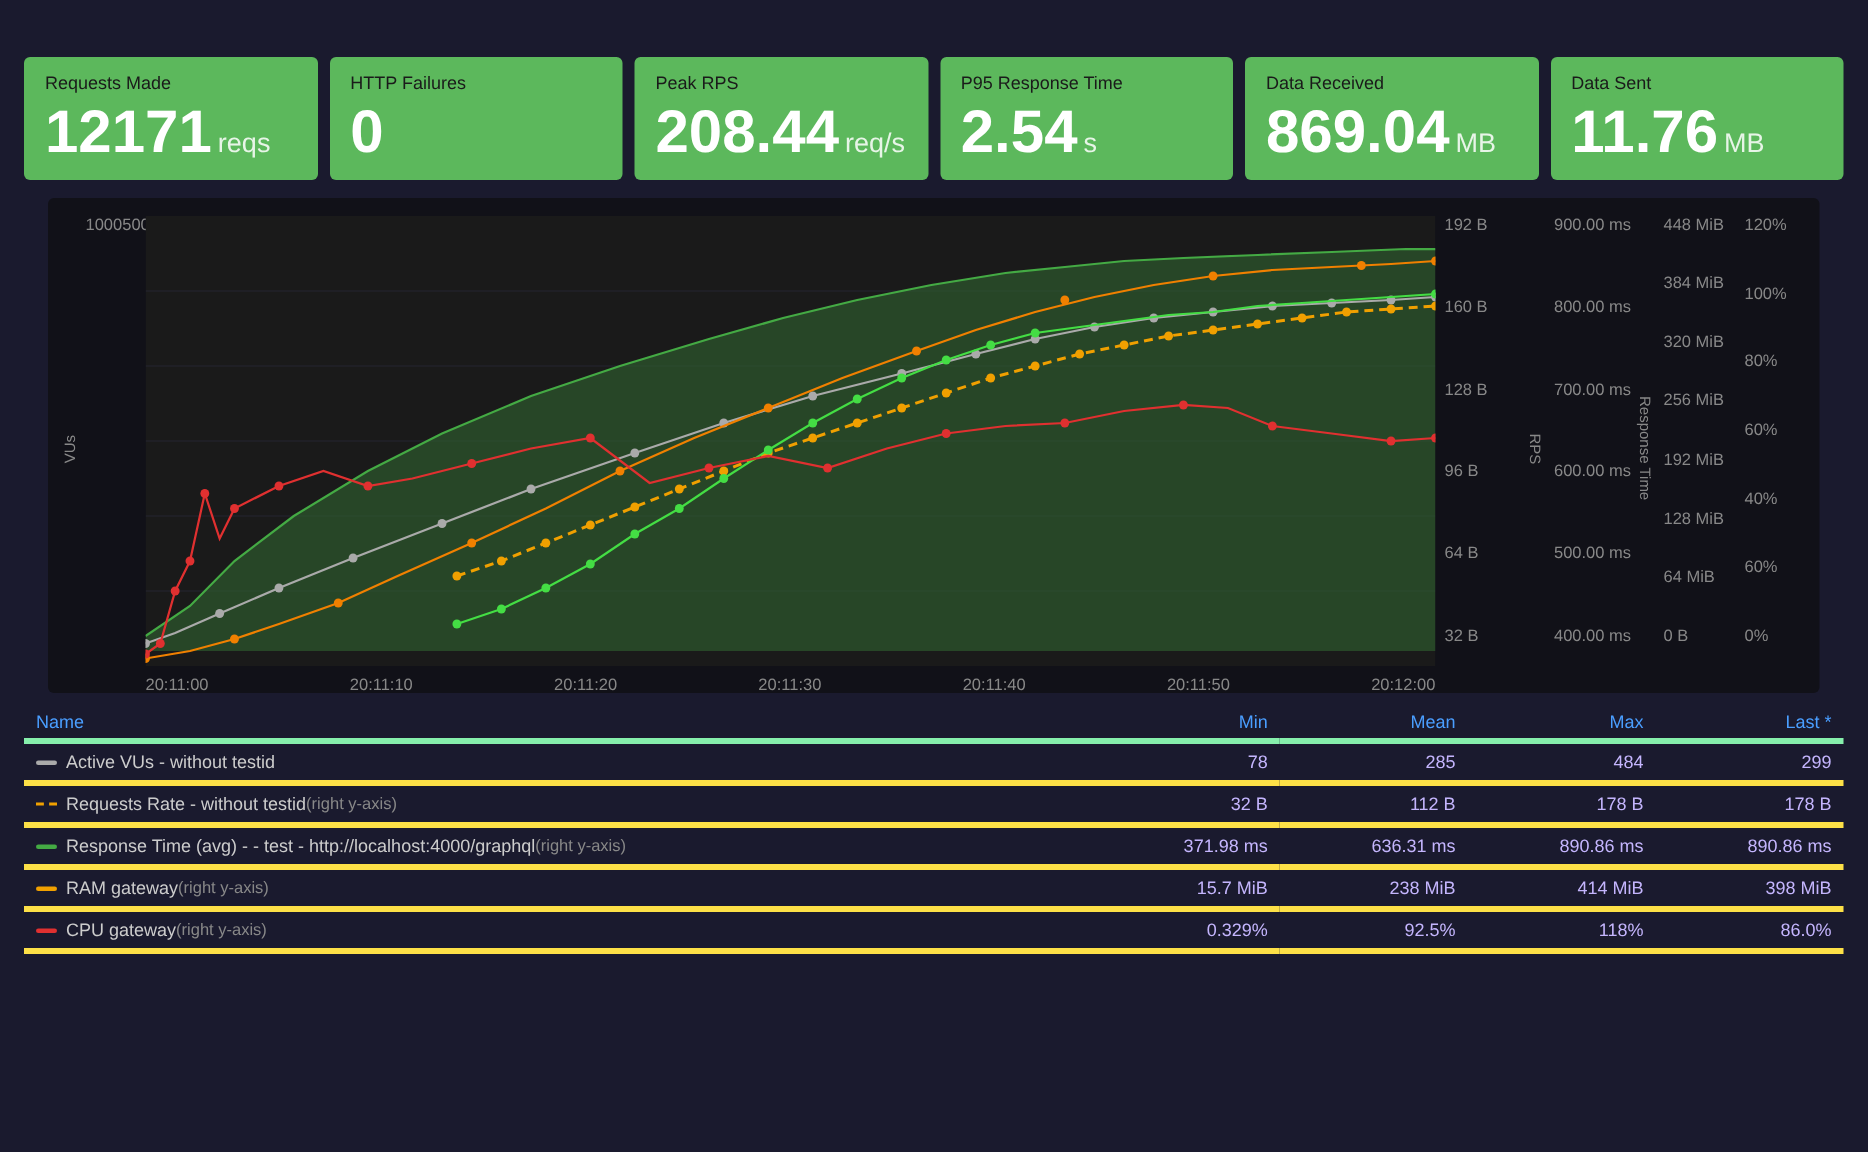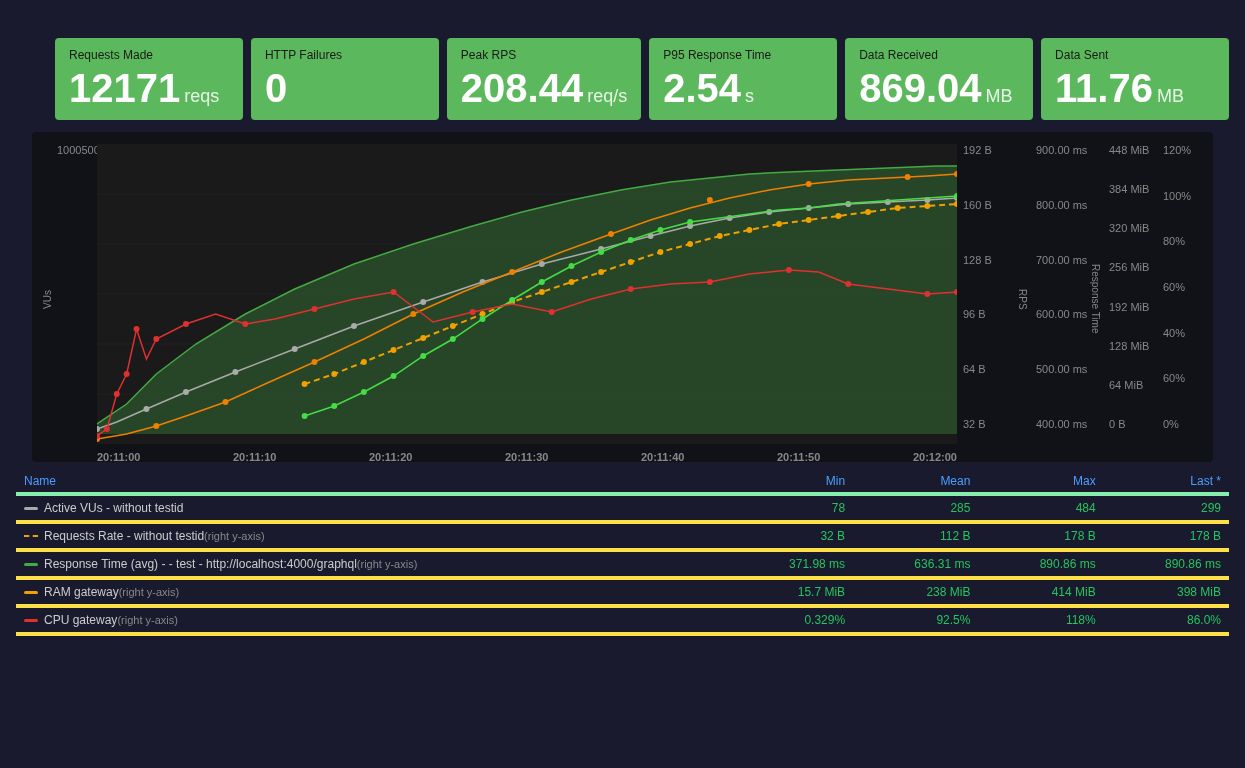--- a/index.html
+++ b/index.html
@@ -25,21 +25,20 @@
       color: #ffffff;
     }
     .chevron-icon {
       color: #aaa;
       font-size: 14px;
     }
     .metrics-row {
       display: flex;
       padding: 14px 16px 12px 16px;
       gap: 8px;
-      margin-left: 39px;
     }
     .metric-card {
       flex: 1;
       background: #5cb85c;
       border-radius: 4px;
       padding: 10px 14px 12px 14px;
     }
     .metric-label {
       font-size: 12px;
       color: #1a1a1a;
@@ -89,21 +88,20 @@
       text-orientation: mixed;
       transform: rotate(180deg);
       padding: 0 2px;
       align-self: center;
       margin-right: 2px;
     }
     .chart-main {
       flex: 1;
       position: relative;
       height: 310px;
-      font-weight: bold;
     }
     .chart-svg {
       width: 100%;
       height: 300px;
     }
     .x-axis-labels {
       display: flex;
       justify-content: space-between;
       padding: 4px 0 0 0;
       font-size: 11px;
@@ -172,21 +170,21 @@
       padding: 4px 8px;
       text-align: left;
       border-bottom: 4px solid #86efac;
     }
     .legend-table th.right { text-align: right; }
     .legend-table td {
       padding: 5px 8px;
       border-bottom: 4px solid #fde047;
       color: #ccc;
     }
-    .legend-table td.right { text-align: right; color: #22c55e; }
+    .legend-table td.right { text-align: right; color: #c4b5fd; }
     .series-dot {
       display: inline-block;
       width: 14px;
       height: 3px;
       border-radius: 2px;
       margin-right: 6px;
       vertical-align: middle;
     }
     .series-dot-dashed {
       display: inline-block;

